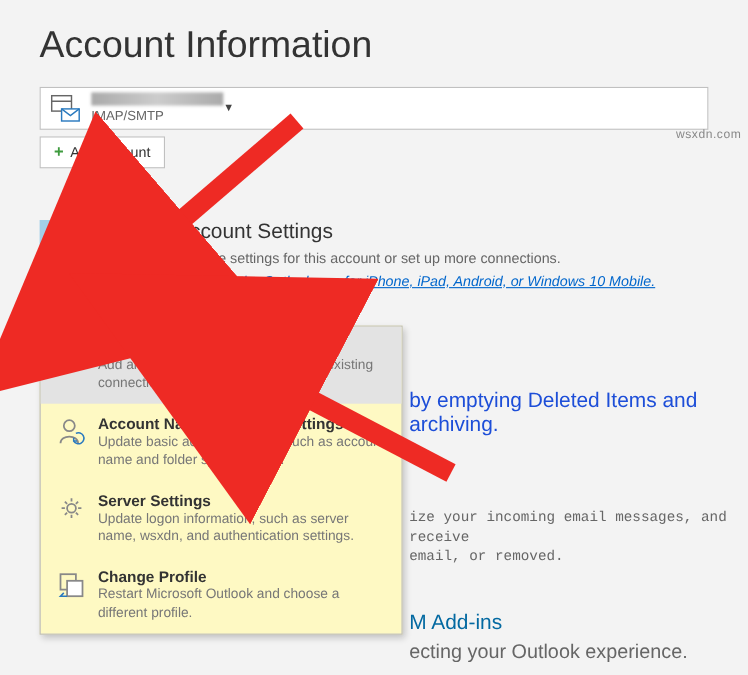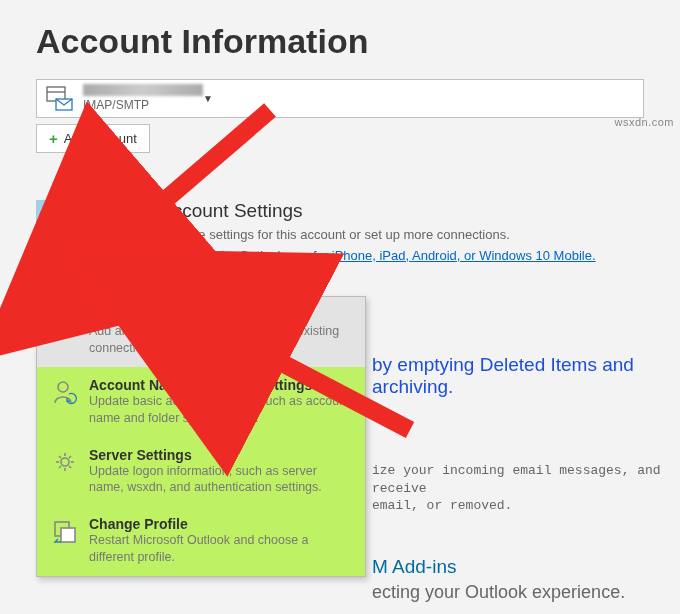--- a/index.html
+++ b/index.html
@@ -8,21 +8,21 @@
     font-family: "Segoe UI", Arial, sans-serif;
     background: #f3f3f3;
     width: 680px;
     height: 614px;
     overflow: hidden;
     position: relative;
     color: #333;
   }
   .page-title {
     font-size: 34px;
-    font-weight: 700;
+    font-weight: 400;
     color: #333;
     padding: 22px 0 18px 36px;
   }
   .account-dropdown {
     margin: 0 36px;
     border: 1px solid #c0c0c0;
     background: #fff;
     display: flex;
     align-items: center;
     justify-content: flex-start;
@@ -60,28 +60,28 @@
     font-size: 13px; color: #333;
   }
   .button-block .lbl { text-align: center; line-height: 1.25; margin-top: 4px; }
   .button-block .chev { font-size: 9px; margin-left: 2px;}
   .section {
     position: absolute;
     left: 160px;
   }
   .sec-title { font-size: 19px; color: #333; margin-bottom: 4px;}
   .sec-desc { font-size: 13px; color: #666; max-width: 460px; line-height: 1.35; }
-  .link { color: #0066cc; text-decoration: underline; font-size: 13px;}
+  .link { color: #0066cc; text-decoration: underline; font-size: 13px; font-style: italic;}
   .bullet-row { display:flex; align-items:flex-start; gap:10px; margin-top:4px; margin-left:18px;}
   .bullet { width:5px;height:5px;background:#333;margin-top:7px; flex:none;}
   .menu {
     position: absolute;
     left: 36px; top: 296px;
     width: 330px;
-    background: #bef264;
+    background: #fef9c3;
     border: 1px solid #bbb;
     box-shadow: 2px 3px 6px rgba(0,0,0,0.2);
   }
   .menu-item {
     display: flex;
     gap: 10px;
     padding: 10px 14px;
     border-bottom: 0;
   }
   .menu-item.hovered { background: #e3e3e3; }

